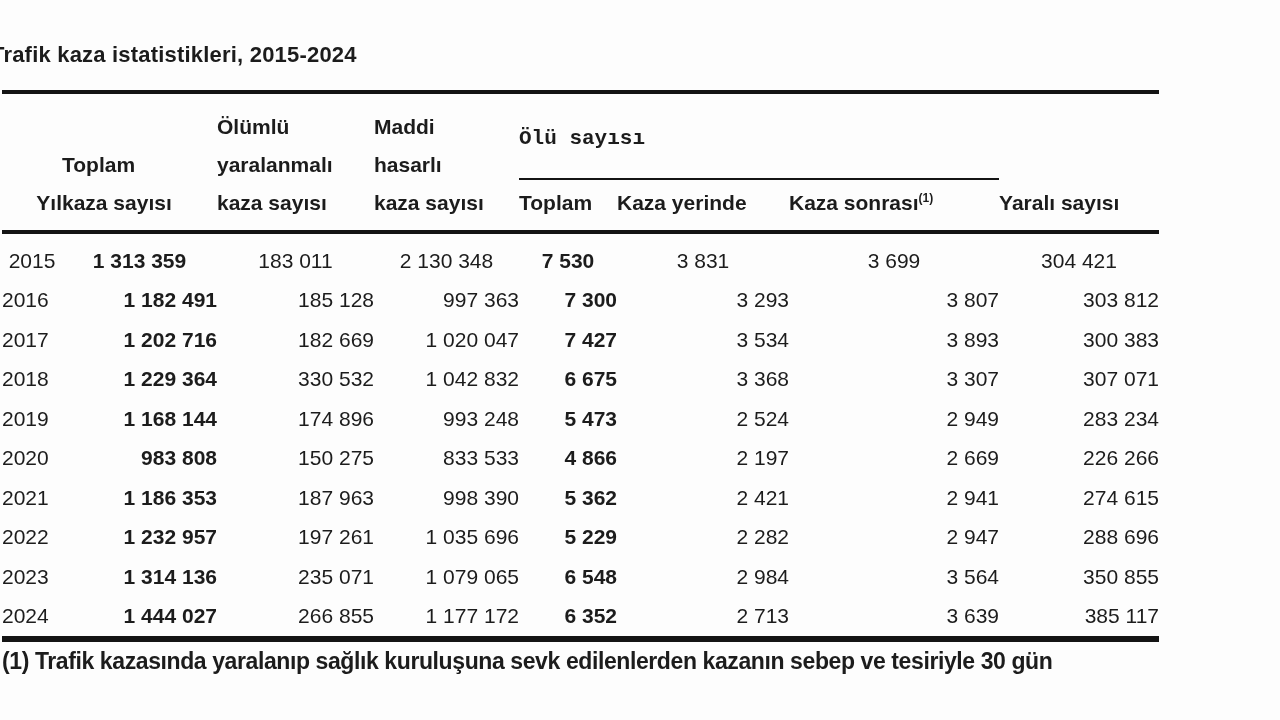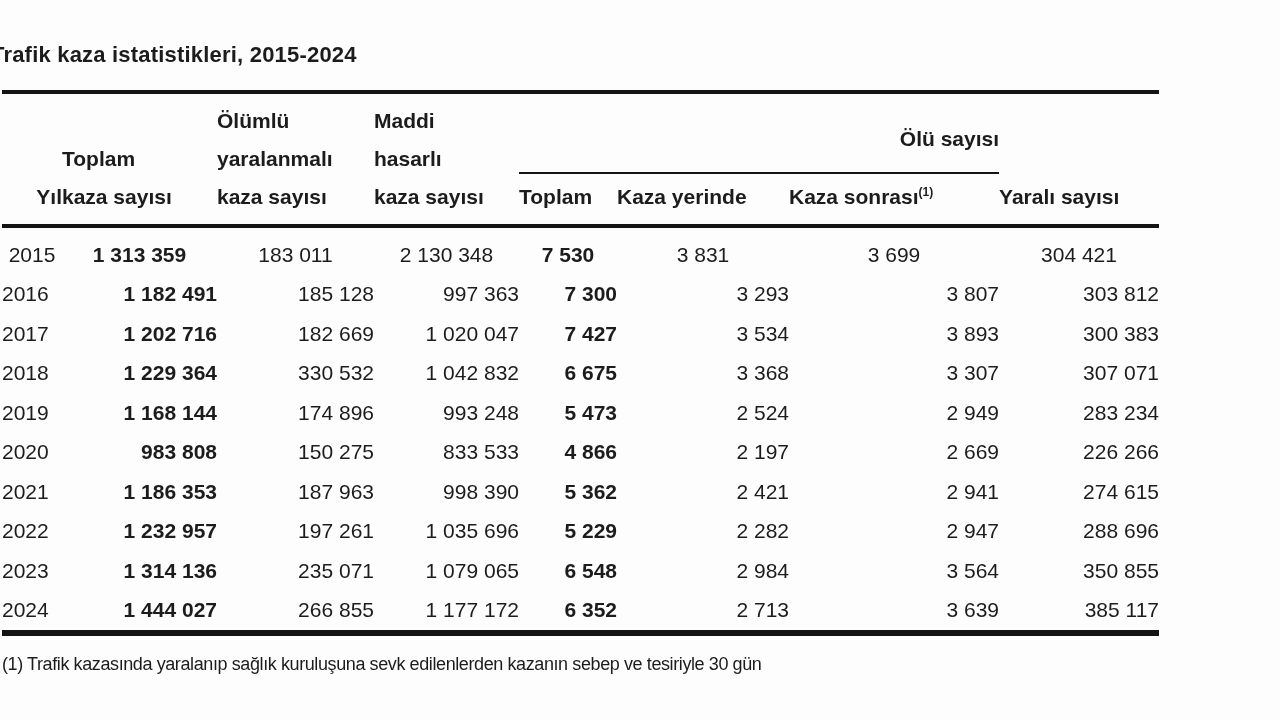--- a/index.html
+++ b/index.html
@@ -42,44 +42,45 @@
   thead th {
     font-weight: bold;
     vertical-align: bottom;
     text-align: left;
     padding: 0 0 8px 0;
     line-height: 38px;
     white-space: nowrap;
   }
   thead th.al { text-align: right; }
   th.spanner {
-    text-align: right;
+    text-align: left;
     border-bottom: 2px solid #141414;
     height: 64px;
-    padding-bottom: 14px;
+    padding-bottom: 20px;
+    font-family: Liberation Mono, monospace;
   }
   thead tr.subrow th { height: 42px; }
   sup.fn {
     font-size: 12px;
     line-height: 0;
   }
   tbody td {
     height: 39.5px;
     text-align: right;
     padding: 0;
     white-space: nowrap;
     font-size: 21px;
   }
   tbody tr:first-child td { padding-top: 7px; text-align: center; }
   tbody td.al { text-align: left; }
   tbody td.b { font-weight: bold; }
   .footnote {
-    margin-top: 13px;
-    font-weight: normal;
-    font-size: 18px;
+    margin-top: 4px;
+    font-weight: bold;
+    font-size: 23px;
     line-height: 31px;
     letter-spacing: -0.4px;
   }
 </style>
 </head>
 <body>
 
 <div class="page">
 
   <div class="title">Trafik kaza istatistikleri, 2015-2024</div>

